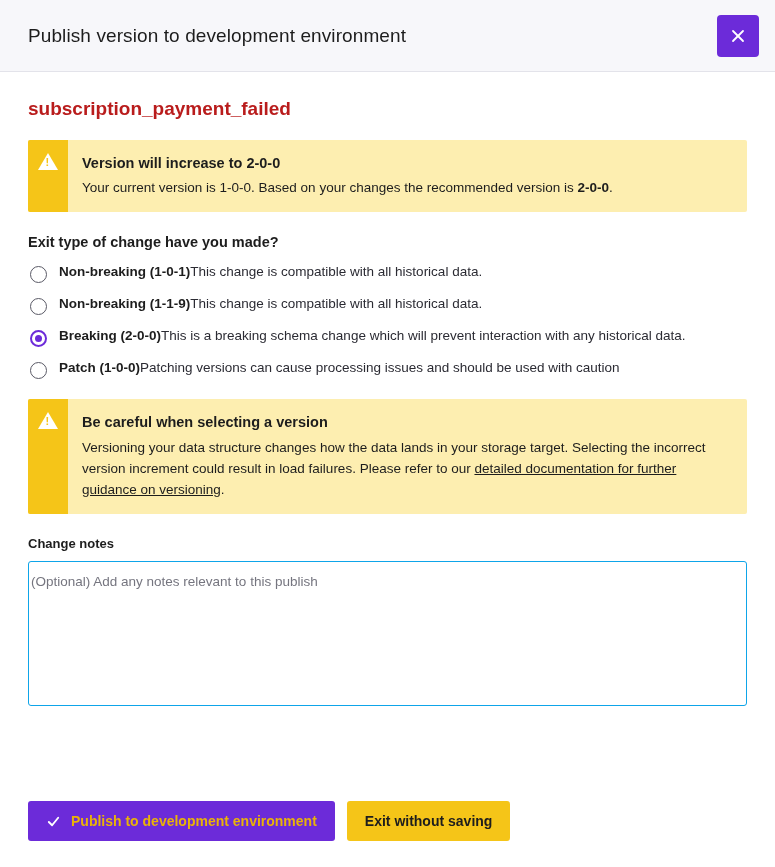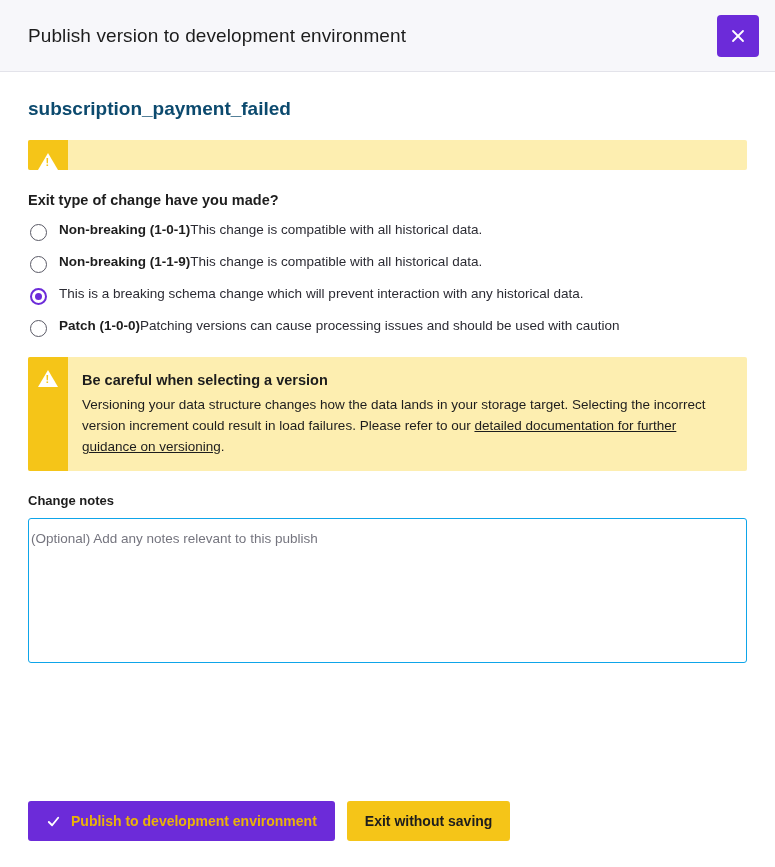--- a/index.html
+++ b/index.html
@@ -54,21 +54,21 @@
   
   .modal-body {
     flex: 1;
     padding: 26px 28px 0 28px;
     overflow: hidden;
   }
   .schema-name {
     font-size: 19px;
     font-weight: bold;
     margin: 0 0 20px 0;
-    color: #0c4a6e;
+    color: #b91c1c;
   }
 
   
   .callout {
     display: flex;
     background: #fdeeb0;
     margin-bottom: 22px;
     border-radius: 2px;
     overflow: hidden;
   }
@@ -232,20 +232,24 @@
   </div>
 
   <div class="modal-body">
 
     <div class="schema-name">subscription_payment_failed</div>
 
     <div class="callout">
       <div class="callout-icon-col">
         <div class="warn-tri"></div>
       </div>
+      <div class="callout-text">
+        <span class="callout-title">Version will increase to 2-0-0</span>
+        <span class="callout-body"><span>Your current version is 1-0-0. Based on your changes the recommended version is </span><b>2-0-0</b><span>.</span></span>
+      </div>
     </div>
 
     <div class="section-label">Exit type of change have you made?</div>
 
     <div class="radio-group">
 
       <div class="radio-row">
         <span class="radio-mark"></span>
         <span class="radio-texts">
           <span class="radio-title">Non-breaking (1-0-1)</span>
@@ -257,20 +261,21 @@
         <span class="radio-mark"></span>
         <span class="radio-texts">
           <span class="radio-title">Non-breaking (1-1-9)</span>
           <span class="radio-desc">This change is compatible with all historical data.</span>
         </span>
       </div>
 
       <div class="radio-row selected">
         <span class="radio-mark"></span>
         <span class="radio-texts">
+          <span class="radio-title">Breaking (2-0-0)</span>
           <span class="radio-desc">This is a breaking schema change which will prevent interaction with any historical data.</span>
         </span>
       </div>
 
       <div class="radio-row">
         <span class="radio-mark"></span>
         <span class="radio-texts">
           <span class="radio-title">Patch (1-0-0)</span>
           <span class="radio-desc">Patching versions can cause processing issues and should be used with caution</span>
         </span>

